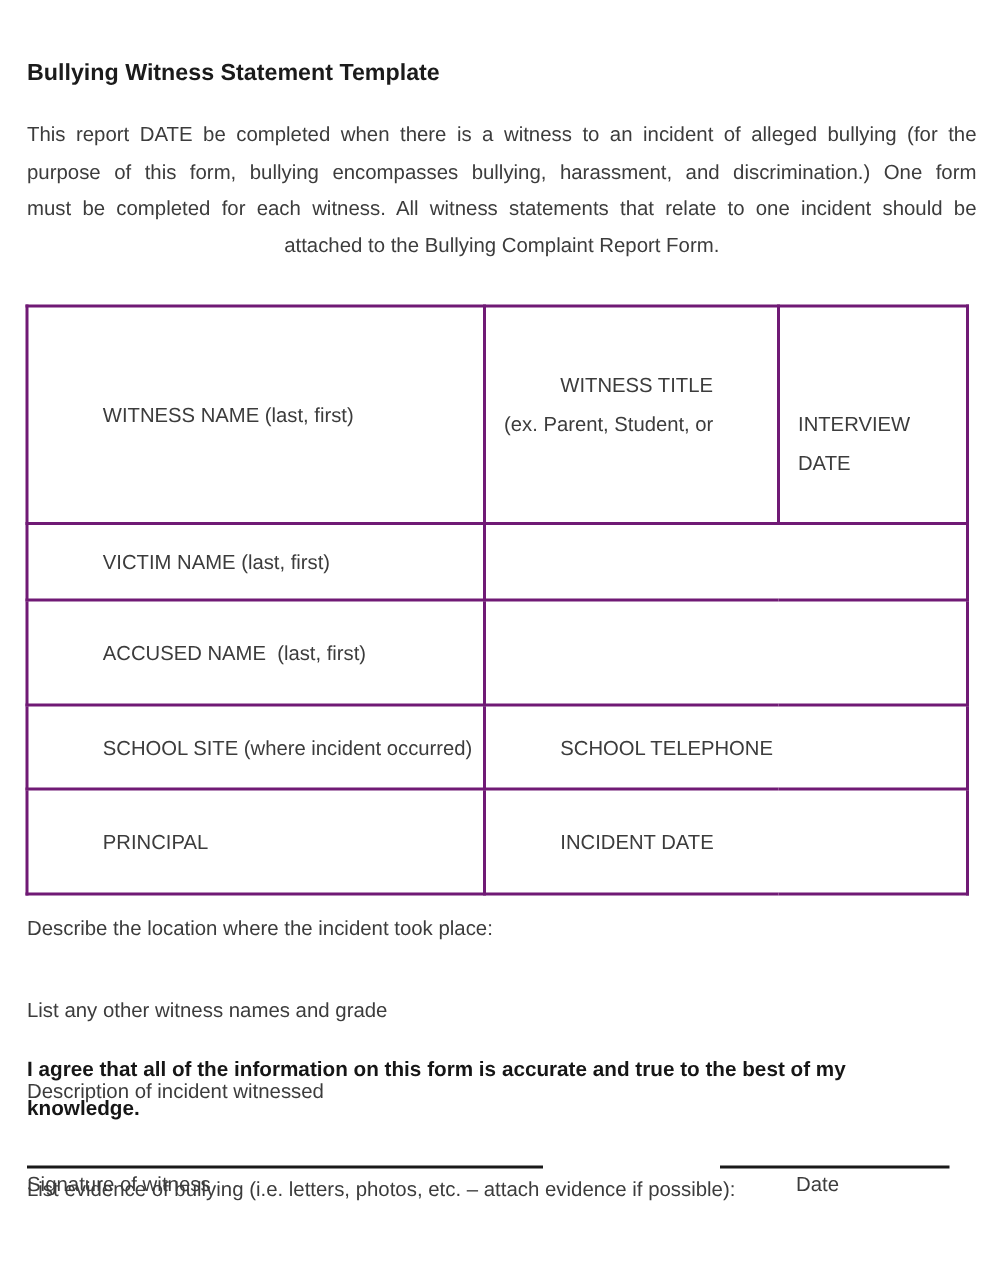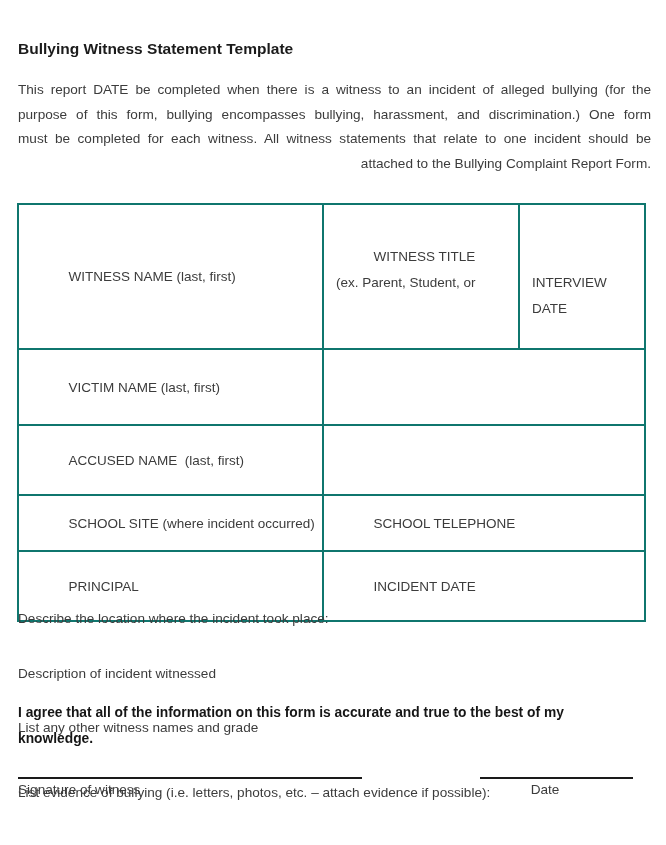--- a/index.html
+++ b/index.html
@@ -26,31 +26,31 @@
     top: 78px; left: 18px; width: 633px;
     font-size: 13.6px;
   }
   .intro .jline {
     line-height: 24.5px;
     text-align: justify;
     text-align-last: justify;
   }
   .intro .jline-last {
     line-height: 24.5px;
-    text-align: right;
+    text-align: center;
   }
   table.info-table {
     position: absolute;
     top: 203px; left: 17px;
     width: 627px;
     border-collapse: collapse;
     table-layout: fixed;
   }
   table.info-table td {
-    border: 2px solid #0f766e;
+    border: 2px solid #701a75;
     font-size: 13.5px;
     color: #3c3c3c;
     padding: 0 6px 0 12px;
     vertical-align: middle;
     white-space: pre-wrap;
     overflow: hidden;
   }
   table.info-table td.two-line {
     vertical-align: top;
     padding-top: 13px;
@@ -117,21 +117,21 @@
         </td>
         <td class="two-line">
           <span>WITNESS TITLE
 (ex. Parent, Student, or</span>
         </td>
         <td class="two-line">
           <span>INTERVIEW
 DATE</span>
         </td>
       </tr>
-      <tr style="height:76px">
+      <tr style="height:51px">
         <td>
           <span>VICTIM NAME (last, first)</span>
         </td>
         <td colspan="2">
           <span></span>
         </td>
       </tr>
       <tr style="height:70px">
         <td>
           <span>ACCUSED NAME  (last, first)</span>
@@ -154,22 +154,22 @@
         </td>
         <td colspan="2">
           <span>INCIDENT DATE</span>
         </td>
       </tr>
     </tbody>
   </table>
 
   <div class="prompts">
     <div class="prompt">Describe the location where the incident took place:</div>
+    <div class="prompt">List any other witness names and grade</div>
     <div class="prompt">Description of incident witnessed</div>
-    <div class="prompt">List any other witness names and grade</div>
     <div class="prompt prompt-spaced">List evidence of bullying (i.e. letters, photos, etc. – attach evidence if possible):</div>
   </div>
 
   <div class="agreement">
     <div>I agree that all of the information on this form is accurate and true to the best of my</div>
     <div>knowledge.</div>
   </div>
 
   <div class="sig-line sig-line-witness"></div>
   <div class="sig-line sig-line-date"></div>

